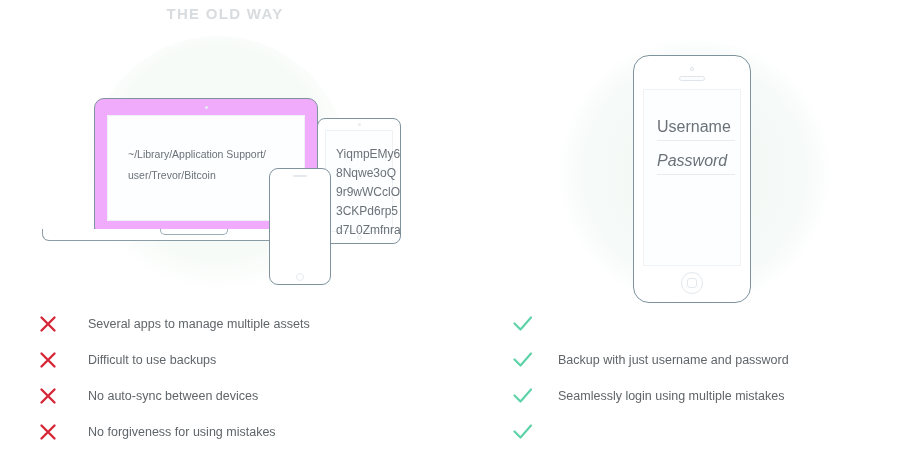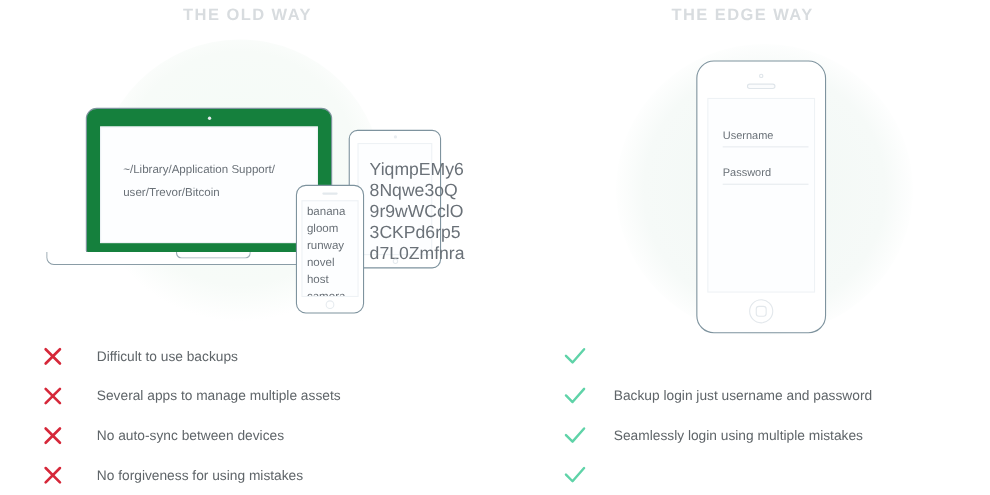--- a/index.html
+++ b/index.html
@@ -50,25 +50,25 @@
   }
 
   
   .laptop {
     position: absolute;
     left: 78px; top: 98px;
     width: 232px; height: 150px;
   }
   .laptop-lid {
     position: absolute;
-    left: 0; top: 0;
+    left: 16px; top: 0;
     width: 224px; height: 132px;
     border: 1.4px solid #7e939e;
     border-radius: 10px 10px 2px 2px;
-    background: #15803d;
+    background: #f0abfc;
     box-sizing: border-box;
   }
   .laptop-screen {
     position: absolute;
     left: 12px; top: 16px;
     right: 12px; bottom: 8px;
     border: 1px solid #eef2f5;
     background: #fdfeff;
   }
   .laptop-cam {
@@ -139,21 +139,21 @@
     left: 50%; bottom: 3px;
     margin-left: -2.5px;
     width: 5px; height: 5px;
     border: 1px solid #e6ebef;
     border-radius: 50%;
     box-sizing: border-box;
   }
   .tablet-text {
     position: absolute;
     left: 10px; top: 14px;
-    font-size: 16px;
+    font-size: 12px;
     line-height: 19px;
     color: #6a7178;
     white-space: nowrap;
   }
 
   
   .phone-small {
     position: absolute;
     left: 269px; top: 168px;
     width: 62px; height: 117px;
@@ -232,23 +232,23 @@
     right: 9px; bottom: 36px;
     border: 1px solid #eef2f5;
     background: #fdfeff;
   }
   .pb-field {
     position: absolute;
     left: 13px;
     width: 78px;
   }
   .pb-field.username { top: 28px; }
-  .pb-field.password { top: 62px; }
+  .pb-field.password { top: 62px; font-style: italic; }
   .pb-field-label {
-    font-size: 10px;
+    font-size: 16px;
     color: #6a7178;
     padding-bottom: 4px;
   }
   .pb-field-line {
     height: 1px;
     background: #e7ecef;
   }
   .pb-home {
     position: absolute;
     left: 50%; bottom: 8px;
@@ -300,21 +300,20 @@
 </style>
 </head>
 <body>
 
 <div class="stage">
 
   <div class="glow glow-left"></div>
   <div class="glow glow-right"></div>
 
   <div class="heading left">THE OLD WAY</div>
-  <div class="heading right">THE EDGE WAY</div>
 
   <div class="laptop">
     <div class="laptop-lid">
       <div class="laptop-cam"></div>
       <div class="laptop-screen">
         <div class="laptop-text">
           <div>~/Library/Application Support/</div>
           <div>user/Trevor/Bitcoin</div>
         </div>
       </div>
@@ -332,30 +331,20 @@
         <div>9r9wWCclO</div>
         <div>3CKPd6rp5</div>
         <div>d7L0Zmfnra</div>
       </div>
     </div>
     <div class="tablet-home"></div>
   </div>
 
   <div class="phone-small">
     <div class="ps-speaker"></div>
-    <div class="ps-screen">
-      <div class="ps-words">
-        <div>banana</div>
-        <div>gloom</div>
-        <div>runway</div>
-        <div>novel</div>
-        <div>host</div>
-        <div>camera</div>
-      </div>
-    </div>
     <div class="ps-home"></div>
   </div>
 
   <div class="phone-big">
     <div class="pb-cam"></div>
     <div class="pb-speaker"></div>
     <div class="pb-screen">
       <div class="pb-field username">
         <div class="pb-field-label">Username</div>
         <div class="pb-field-line"></div>
@@ -370,29 +359,29 @@
     </div>
   </div>
 
   <div class="list left">
     <div class="list-item">
       <span class="mark">
         <svg width="20" height="20" viewBox="0 0 20 20">
             <path d="M3.5 3.5 L16.5 16.5 M16.5 3.5 L3.5 16.5" stroke="#d6283a" stroke-width="2.4" stroke-linecap="round" fill="none"></path>
           </svg>
       </span>
-      <span class="item-text">Difficult to use backups</span>
+      <span class="item-text">Several apps to manage multiple assets</span>
     </div>
     <div class="list-item">
       <span class="mark">
         <svg width="20" height="20" viewBox="0 0 20 20">
             <path d="M3.5 3.5 L16.5 16.5 M16.5 3.5 L3.5 16.5" stroke="#d6283a" stroke-width="2.4" stroke-linecap="round" fill="none"></path>
           </svg>
       </span>
-      <span class="item-text">Several apps to manage multiple assets</span>
+      <span class="item-text">Difficult to use backups</span>
     </div>
     <div class="list-item">
       <span class="mark">
         <svg width="20" height="20" viewBox="0 0 20 20">
             <path d="M3.5 3.5 L16.5 16.5 M16.5 3.5 L3.5 16.5" stroke="#d6283a" stroke-width="2.4" stroke-linecap="round" fill="none"></path>
           </svg>
       </span>
       <span class="item-text">No auto-sync between devices</span>
     </div>
     <div class="list-item">
@@ -412,21 +401,21 @@
             <path d="M2.5 9.5 L8.5 15.5 L19 3.5" stroke="#5fd3a8" stroke-width="2.2" stroke-linecap="round" stroke-linejoin="round" fill="none"></path>
           </svg>
       </span>
     </div>
     <div class="list-item">
       <span class="mark">
         <svg width="22" height="20" viewBox="0 0 22 20">
             <path d="M2.5 9.5 L8.5 15.5 L19 3.5" stroke="#5fd3a8" stroke-width="2.2" stroke-linecap="round" stroke-linejoin="round" fill="none"></path>
           </svg>
       </span>
-      <span class="item-text">Backup login just username and password</span>
+      <span class="item-text">Backup with just username and password</span>
     </div>
     <div class="list-item">
       <span class="mark">
         <svg width="22" height="20" viewBox="0 0 22 20">
             <path d="M2.5 9.5 L8.5 15.5 L19 3.5" stroke="#5fd3a8" stroke-width="2.2" stroke-linecap="round" stroke-linejoin="round" fill="none"></path>
           </svg>
       </span>
       <span class="item-text">Seamlessly login using multiple mistakes</span>
     </div>
     <div class="list-item">

